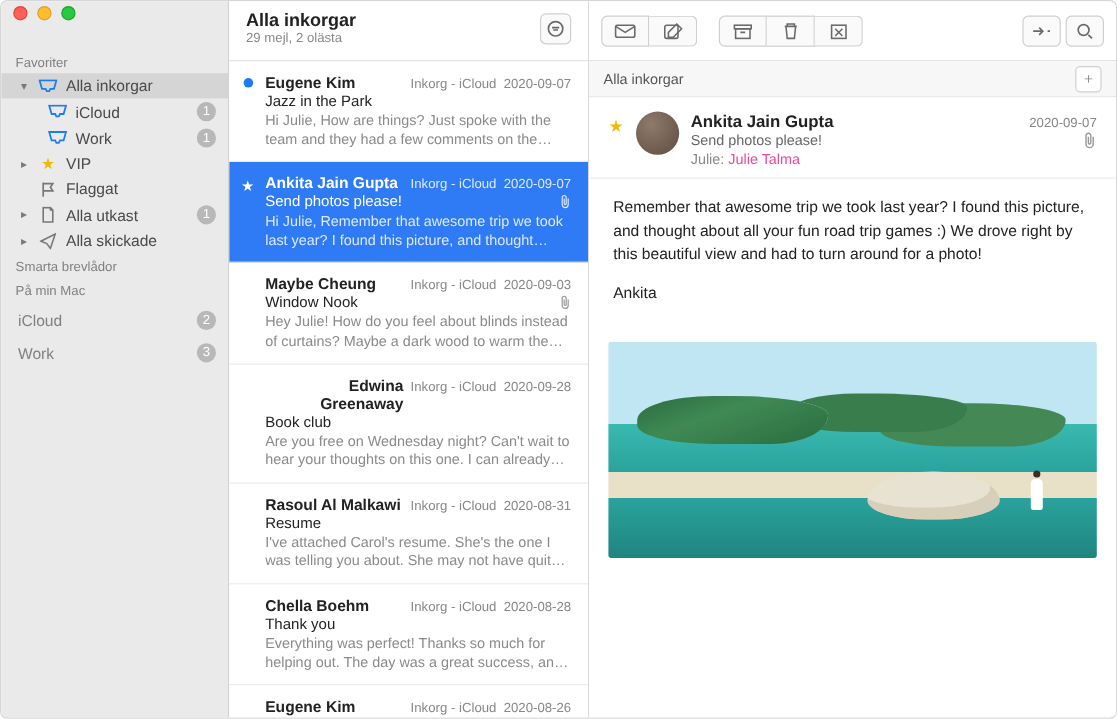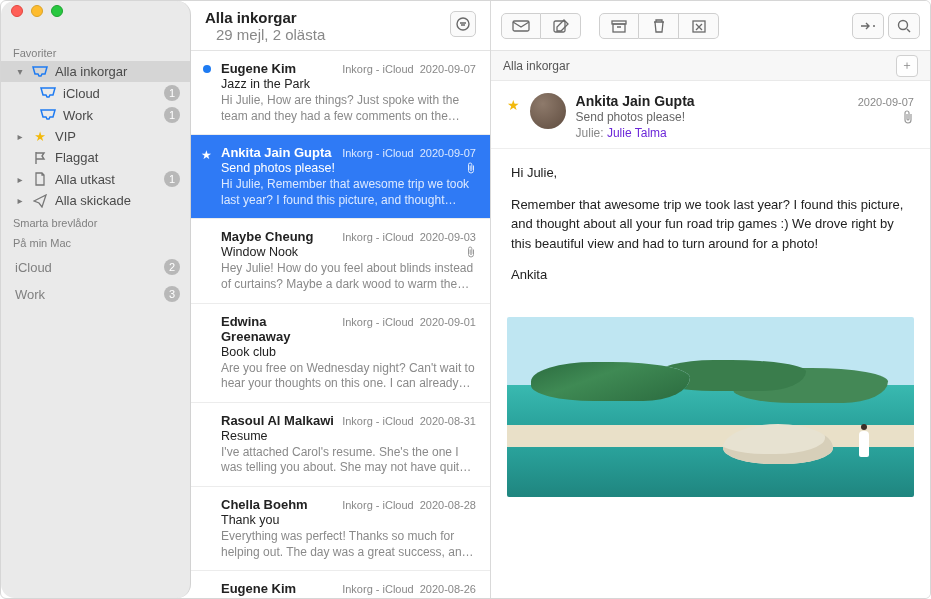--- a/index.html
+++ b/index.html
@@ -35,21 +35,20 @@
 
   
   .sidebar {
     width: 190px;
     background: #eaeaea;
     border-right: 1px solid #d2d2d2;
     padding-top: 40px;
     font-size: 13px;
     color: #4a4a4a;
     overflow: hidden;
-    border-radius: 14px;
   }
   .sb-section-label {
     padding: 6px 12px 2px;
     color: #808080;
     font-size: 11px;
   }
   .sb-item {
     display: flex;
     align-items: center;
     padding: 3px 10px 3px 14px;
@@ -90,37 +89,37 @@
   }
   .list-header {
     height: 50px;
     padding: 8px 14px 6px;
     border-bottom: 1px solid #e3e3e3;
     display: flex;
     align-items: flex-start;
     justify-content: space-between;
   }
   .list-header .titles .h1 { font-size: 15px; font-weight: 600; }
-  .list-header .titles .sub { font-size: 15px; color: #888; margin-left: 11px; }
+  .list-header .titles .sub { font-size: 11px; color: #888; }
   .filter-btn {
     width: 26px; height: 26px; border:1px solid #cfcfcf; border-radius:5px;
     background:#fafafa; display:flex; align-items:center; justify-content:center;
     color:#6a6a6a;
     margin-top:2px;
   }
 
   .messages { flex:1; overflow:hidden; }
   .msg {
     padding: 10px 14px 10px 30px;
     border-bottom: 1px solid #ececec;
     position: relative;
     cursor: default;
   }
   .msg .row1 { display:flex; justify-content:space-between; align-items: baseline; gap:6px;}
-  .msg .sender { font-weight: 700; font-size: 13px; }
+  .msg .sender { font-weight: 700; font-size: 13px; text-align: right; }
   .msg .meta { display:flex; gap:6px; align-items:baseline; font-size: 11px; color:#888; white-space:nowrap;}
   .msg .mailbox { }
   .msg .date { }
   .msg .subject { font-size: 12.5px; margin-top:1px; display:flex; align-items:center; justify-content:space-between;}
   .msg .preview { font-size: 12px; color: #8a8a8a; margin-top:2px; line-height:1.3;
     display:-webkit-box; -webkit-line-clamp:2; -webkit-box-orient:vertical; overflow:hidden;}
   .msg .unread-dot {
     position:absolute; left:12px; top:14px;
     width:8px;height:8px;border-radius:50%;background:#1e7bf2;
   }
@@ -191,21 +190,21 @@
     width:36px;height:36px;border-radius:50%;
     background: radial-gradient(circle at 35% 30%, #8e7a6b, #5f4c3f);
   }
   .mh-main { flex:1; }
   .mh-row1 { display:flex; justify-content:space-between; align-items:baseline;}
   .mh-sender { font-weight:700; font-size:14px; }
   .mh-date { font-size:11px; color:#888; }
   .mh-subject { font-size:12px; color:#666; margin-top:1px; display:flex; align-items:center; justify-content:space-between;}
   .mh-subject .attach-icon{font-size:12px;color:#999;}
   .mh-to { font-size:12px; color:#888; margin-top:2px; }
-  .mh-to .to-name{ color:#6d28d9; }
+  .mh-to .to-name{ color:#ec4899; }
 
   .mail-body {
     padding: 14px 20px;
     font-size: 13px;
     line-height:1.5;
     color:#222;
     overflow:hidden;
   }
   .mail-body p { margin-bottom: 12px; }
 
@@ -396,21 +395,21 @@
               </svg>
             </span>
           </div>
           <div class="preview">Hey Julie! How do you feel about blinds instead of curtains? Maybe a dark wood to warm the space a…</div>
         </div>
         <div class="msg">
           <div class="row1">
             <span class="sender">Edwina Greenaway</span>
             <span class="meta">
               <span class="mailbox">Inkorg - iCloud</span>
-              <span class="date">2020-09-01</span>
+              <span class="date">2020-09-28</span>
             </span>
           </div>
           <div class="subject">
             <span>Book club</span>
           </div>
           <div class="preview">Are you free on Wednesday night? Can't wait to hear your thoughts on this one. I can already gues…</div>
         </div>
         <div class="msg">
           <div class="row1">
             <span class="sender">Rasoul Al Malkawi</span>
@@ -525,21 +524,20 @@
           </span>
         </div>
         <div class="mh-to">
           <span>Julie:</span>
           <span class="to-name">Julie Talma</span>
         </div>
       </div>
     </div>
 
     <div class="mail-body">
-      <p>Hi Julie,</p>
       <p>Remember that awesome trip we took last year? I found this picture, and thought about all your fun road trip games :) We drove right by this beautiful view and had to turn around for a photo!</p>
       <p>Ankita</p>
     </div>
 
     <div class="photo">
       <div class="rock"></div>
       <div class="person"></div>
     </div>
   </div>
 

